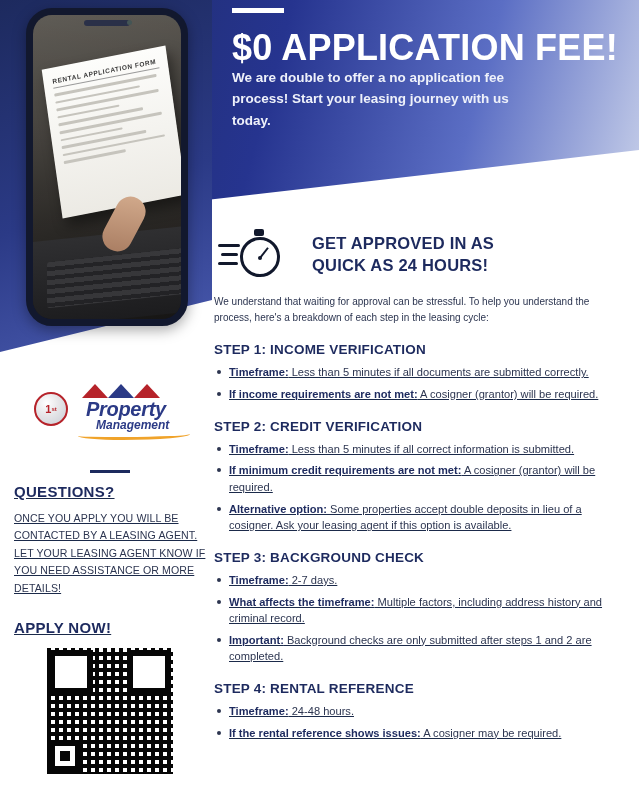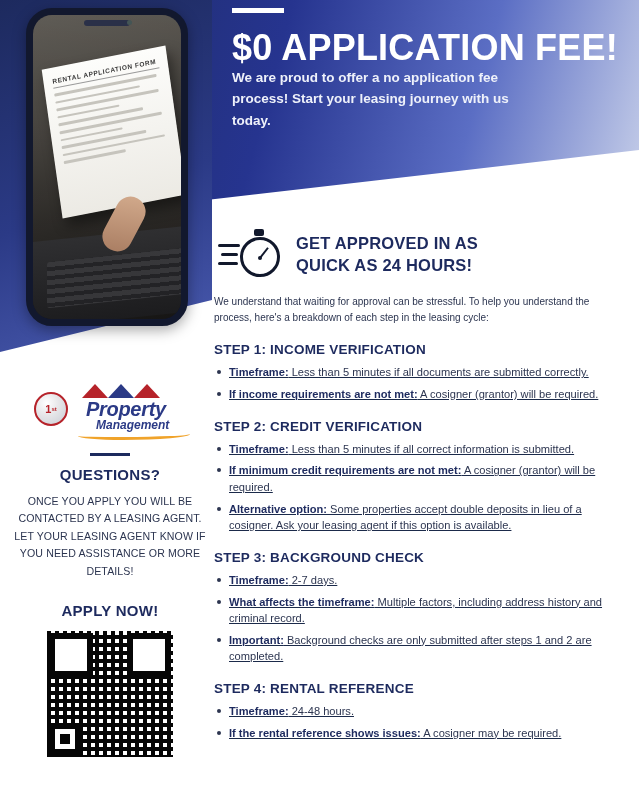--- a/index.html
+++ b/index.html
@@ -219,23 +219,23 @@
   }
 
   
   .divider {
     width: 40px; height: 3px;
     background: #1d2a5e;
     margin: 0 auto 10px auto;
   }
   .left-col {
     position: absolute;
-    left: 14px; top: 453px;
+    left: 14px; top: 470px;
     width: 192px;
-    text-align: center;
+    text-decoration: underline;
   }
   .q-title {
     font-size: 15px;
     font-weight: bold;
     color: #1d2a5e;
     letter-spacing: .3px;
     margin-bottom: 10px;
   }
   .q-body {
     font-size: 10.6px;
@@ -281,21 +281,21 @@
 
   
   .right {
     position: absolute;
     left: 212px; top: 228px;
     width: 420px;
   }
   .approve-row {
     display: flex;
     align-items: center;
-    gap: 14px;
+    gap: 30px;
     margin-left: 6px;
   }
   .stopwatch {
     position: relative;
     width: 64px; height: 52px;
     flex: 0 0 64px;
   }
   .sw-face {
     position: absolute;
     right: 2px; top: 9px;
@@ -385,21 +385,21 @@
 </style>
 </head>
 <body>
 
 <div class="page">
 
   <div class="hero"></div>
   <div class="hero-inner">
     <div class="hero-rule"></div>
     <div class="hero-title">$0 APPLICATION FEE!</div>
-    <div class="hero-sub">We are proud to offer a no application fee process! Start your leasing journey with us today.</div>
+    <div class="hero-sub">We are double to offer a no application fee process! Start your leasing journey with us today.</div>
   </div>
 
   <div class="left-band"></div>
   <div class="phone">
     <div class="photo"></div>
     <div class="laptop-base"></div>
     <div class="laptop-keys"></div>
     <div class="paper">
       <div class="paper-title">RENTAL APPLICATION FORM</div>
       <div class="paper-line l"></div>

